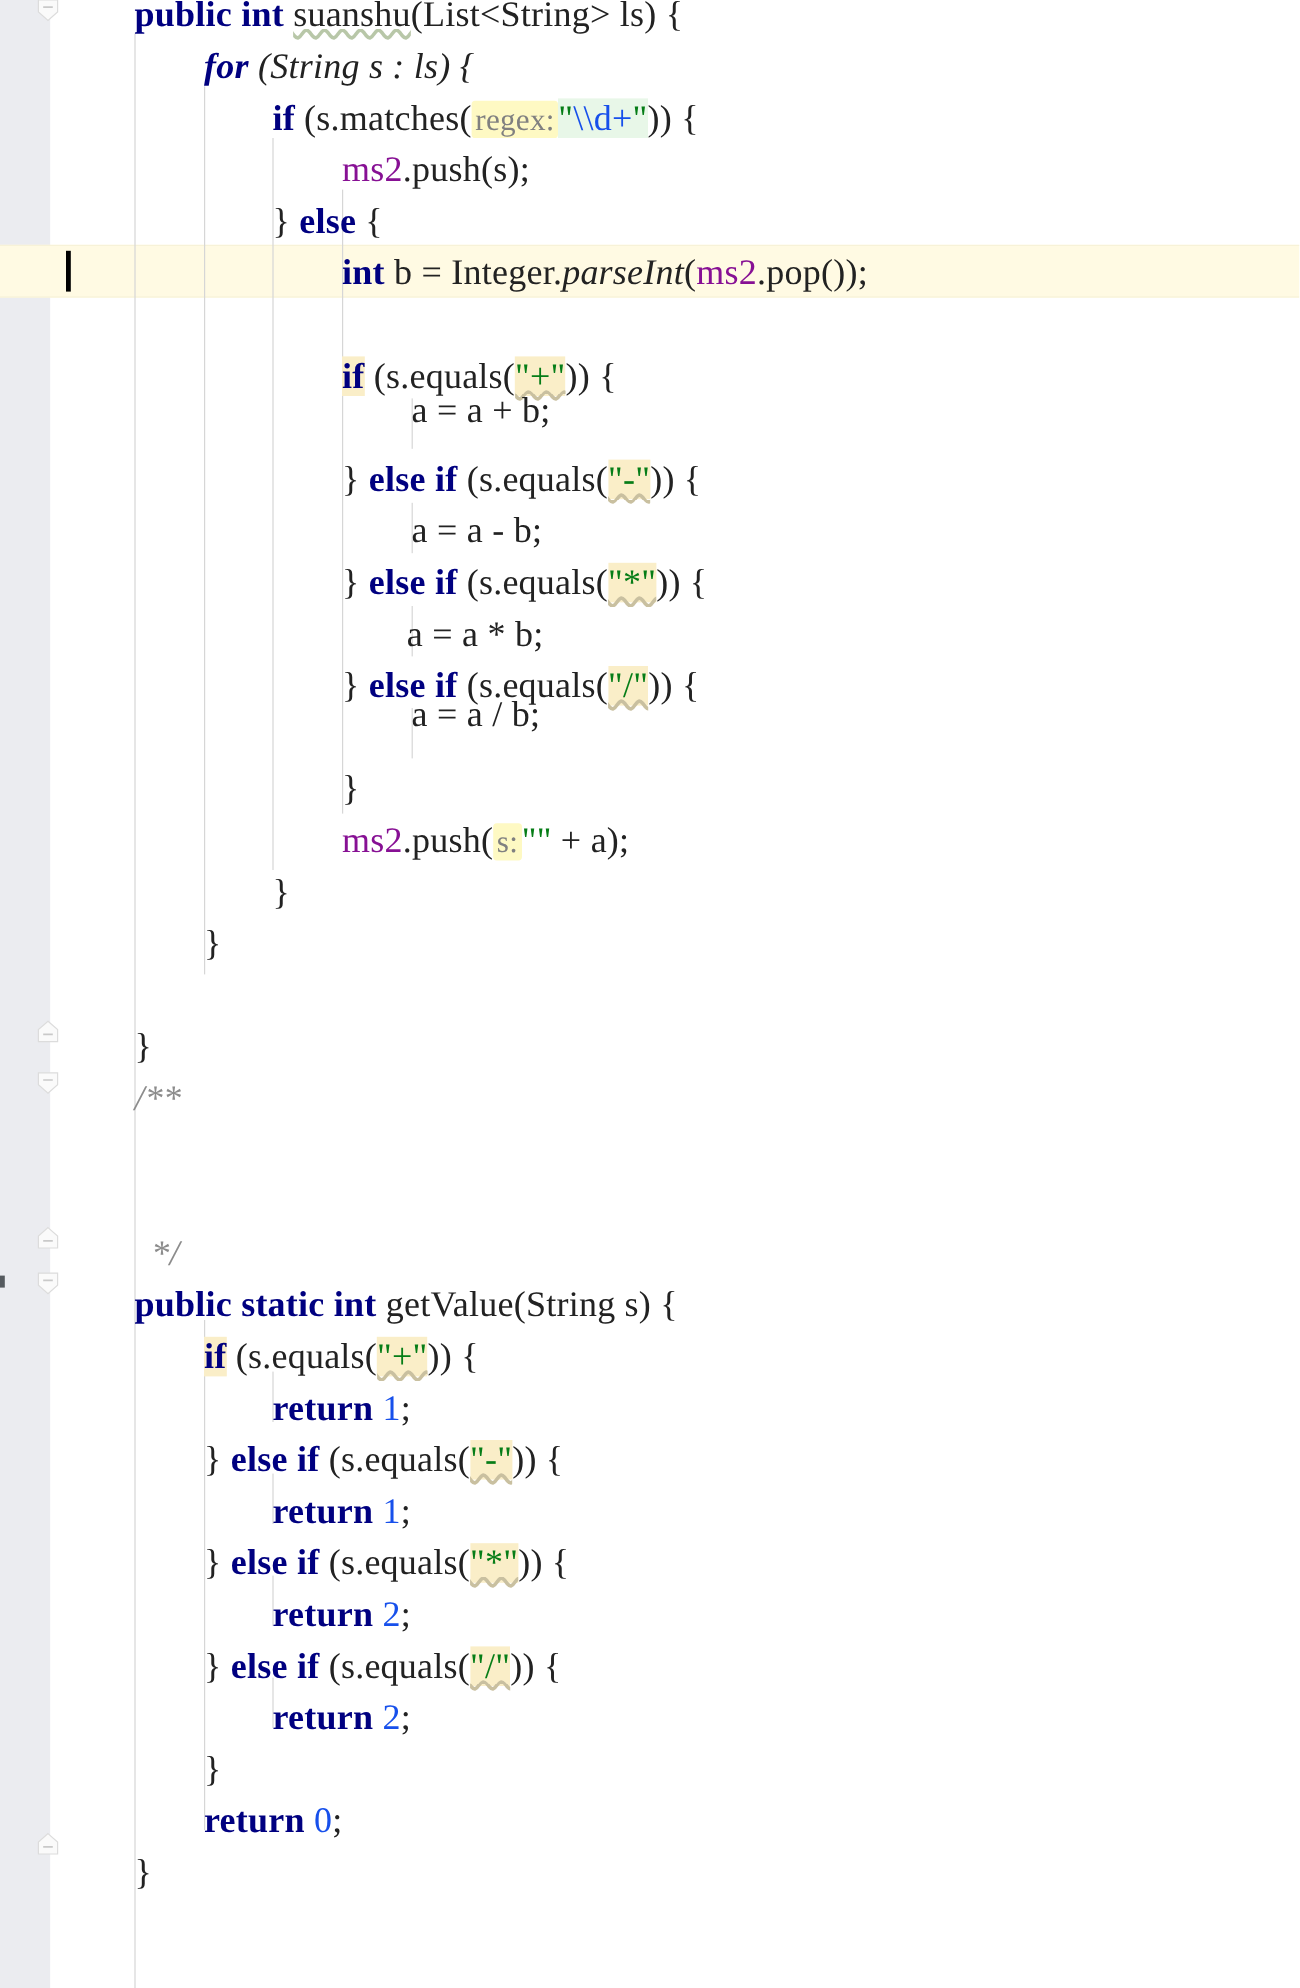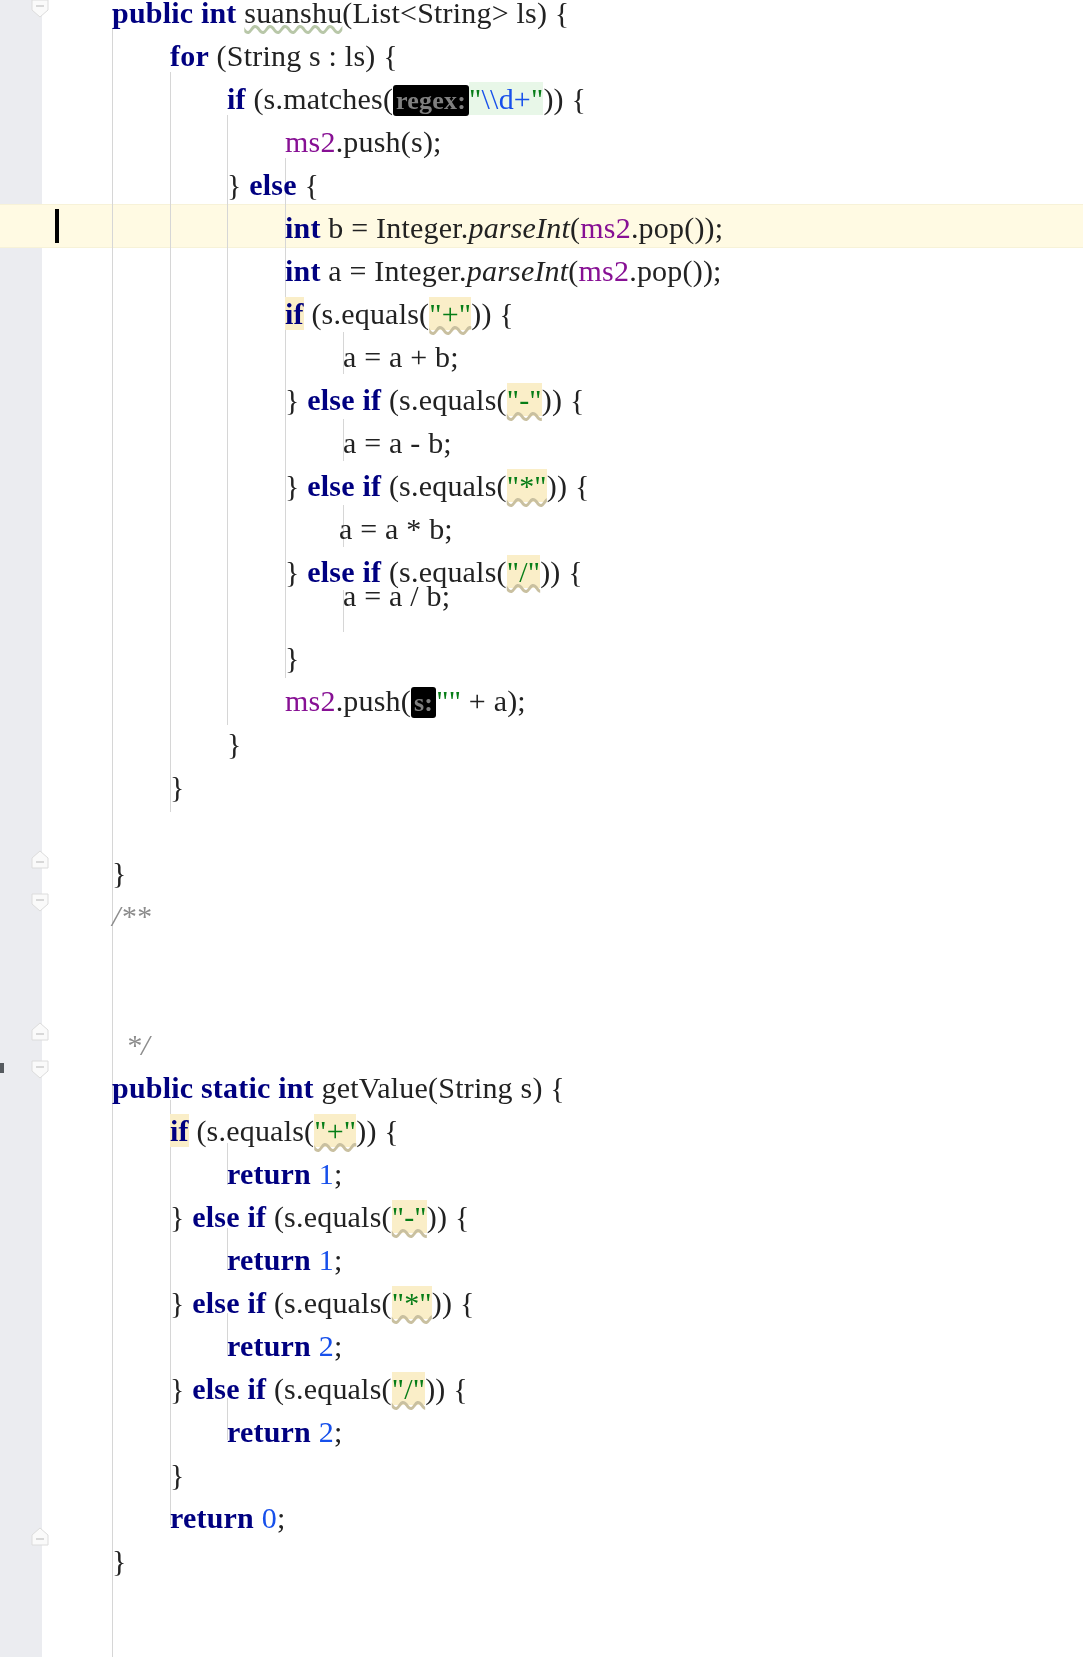--- a/index.html
+++ b/index.html
@@ -100,22 +100,22 @@
   .str     { color: #067d17; }
   .str-typo{ color: #067d17; background: #faeec8;
              text-decoration: underline wavy #c9c0a0;
              text-decoration-skip-ink: none; }
   .str-regex { color: #067d17; background: #e8f7e8; }
   .esc     { color: #1750eb; }
   .field   { color: #871094; margin-top: 19px; }
   .staticm { color: #222222; font-style: italic; }
   .ident   { color: #222222; }
   .cmt     { color: #8c8c8c; font-style: italic; }
-  .hint    { color: #808080; background: #000000; font-size: 26px;
-             border-radius: 3px; padding: 1px 3px; font-weight: bold; }
+  .hint    { color: #808080; background: #fef9c3; font-size: 26px;
+             border-radius: 3px; padding: 1px 3px; }
   .warnsq  { text-decoration: underline wavy #b8c7a8;
              text-decoration-skip-ink: none; }
 </style>
 </head>
 <body>
 
 <div id="editor">
 
   <div class="gutter"></div>
   <div class="gutter-edge"></div>
@@ -174,35 +174,34 @@
   <div class="indent-guide" style="left:227px; top:1228px; height:42px;"></div>
   <div class="indent-guide" style="left:227px; top:1313px; height:42px;"></div>
   <div class="indent-guide" style="left:227px; top:1398px; height:42px;"></div>
 
   <div class="caret" style="left:55px; top:209px;"></div>
 
   <div class="code-layer">
 
     <div class="line" style="top:-9px; left:112px;"><span class="kw">public</span> <span class="kw">int</span> <span class="ident warnsq">suanshu</span>(<span class="ident">List</span>&lt;<span class="ident">String</span>&gt; ls) {</div>
 
-    <div class="line" style="top:34px; left:170px;"><span class="kw">for</span> (<span class="ident">String</span> s : ls) {</div>
+    <div class="line" style="top:34px; left:170px;font-style:italic;"><span class="kw">for</span> (<span class="ident">String</span> s : ls) {</div>
 
     <div class="line" style="top:77px; left:227px;"><span class="kw">if</span> (s.matches(<span class="hint">regex:</span><span class="str-regex"><span class="str">"</span><span class="esc">\\</span><span class="ident" style="color:#1750eb">d+</span><span class="str">"</span></span>)) {</div>
 
     <div class="line" style="top:120px; left:285px;"><span class="field">ms2</span>.<span class="ident">push</span>(s);</div>
 
     <div class="line" style="top:163px; left:227px;">} <span class="kw">else</span> {</div>
 
     <div class="line" style="top:206px; left:285px;text-align:center;"><span class="kw">int</span> b = <span class="ident">Integer</span>.<span class="staticm">parseInt</span>(<span class="field">ms2</span>.<span class="ident">pop</span>());</div>
 
-    <div class="line" style="top:249px; left:285px;"><span class="kw">int</span> a = <span class="ident">Integer</span>.<span class="staticm">parseInt</span>(<span class="field">ms2</span>.<span class="ident">pop</span>());</div>
 
     <div class="line" style="top:292px; left:285px;"><span class="kw-hl">if</span> (s.<span class="ident">equals</span>(<span class="str-typo">"+"</span>)) {</div>
 
-    <div class="line" style="top:335px; left:343px;">a = a + b;</div>
+    <div class="line" style="top:321px; left:343px;">a = a + b;</div>
 
     <div class="line" style="top:378px; left:285px;">} <span class="kw">else</span> <span class="kw">if</span> (s.<span class="ident">equals</span>(<span class="str-typo">"-"</span>)) {</div>
 
     <div class="line" style="top:421px; left:343px;">a = a - b;</div>
 
     <div class="line" style="top:464px; left:285px;">} <span class="kw">else</span> <span class="kw">if</span> (s.<span class="ident">equals</span>(<span class="str-typo">"*"</span>)) {</div>
 
     <div class="line" style="top:507px; left:339px;">a = a * b;</div>
 
     <div class="line" style="top:550px; left:285px;">} <span class="kw">else</span> <span class="kw">if</span> (s.<span class="ident">equals</span>(<span class="str-typo">"/"</span>)) {</div>

